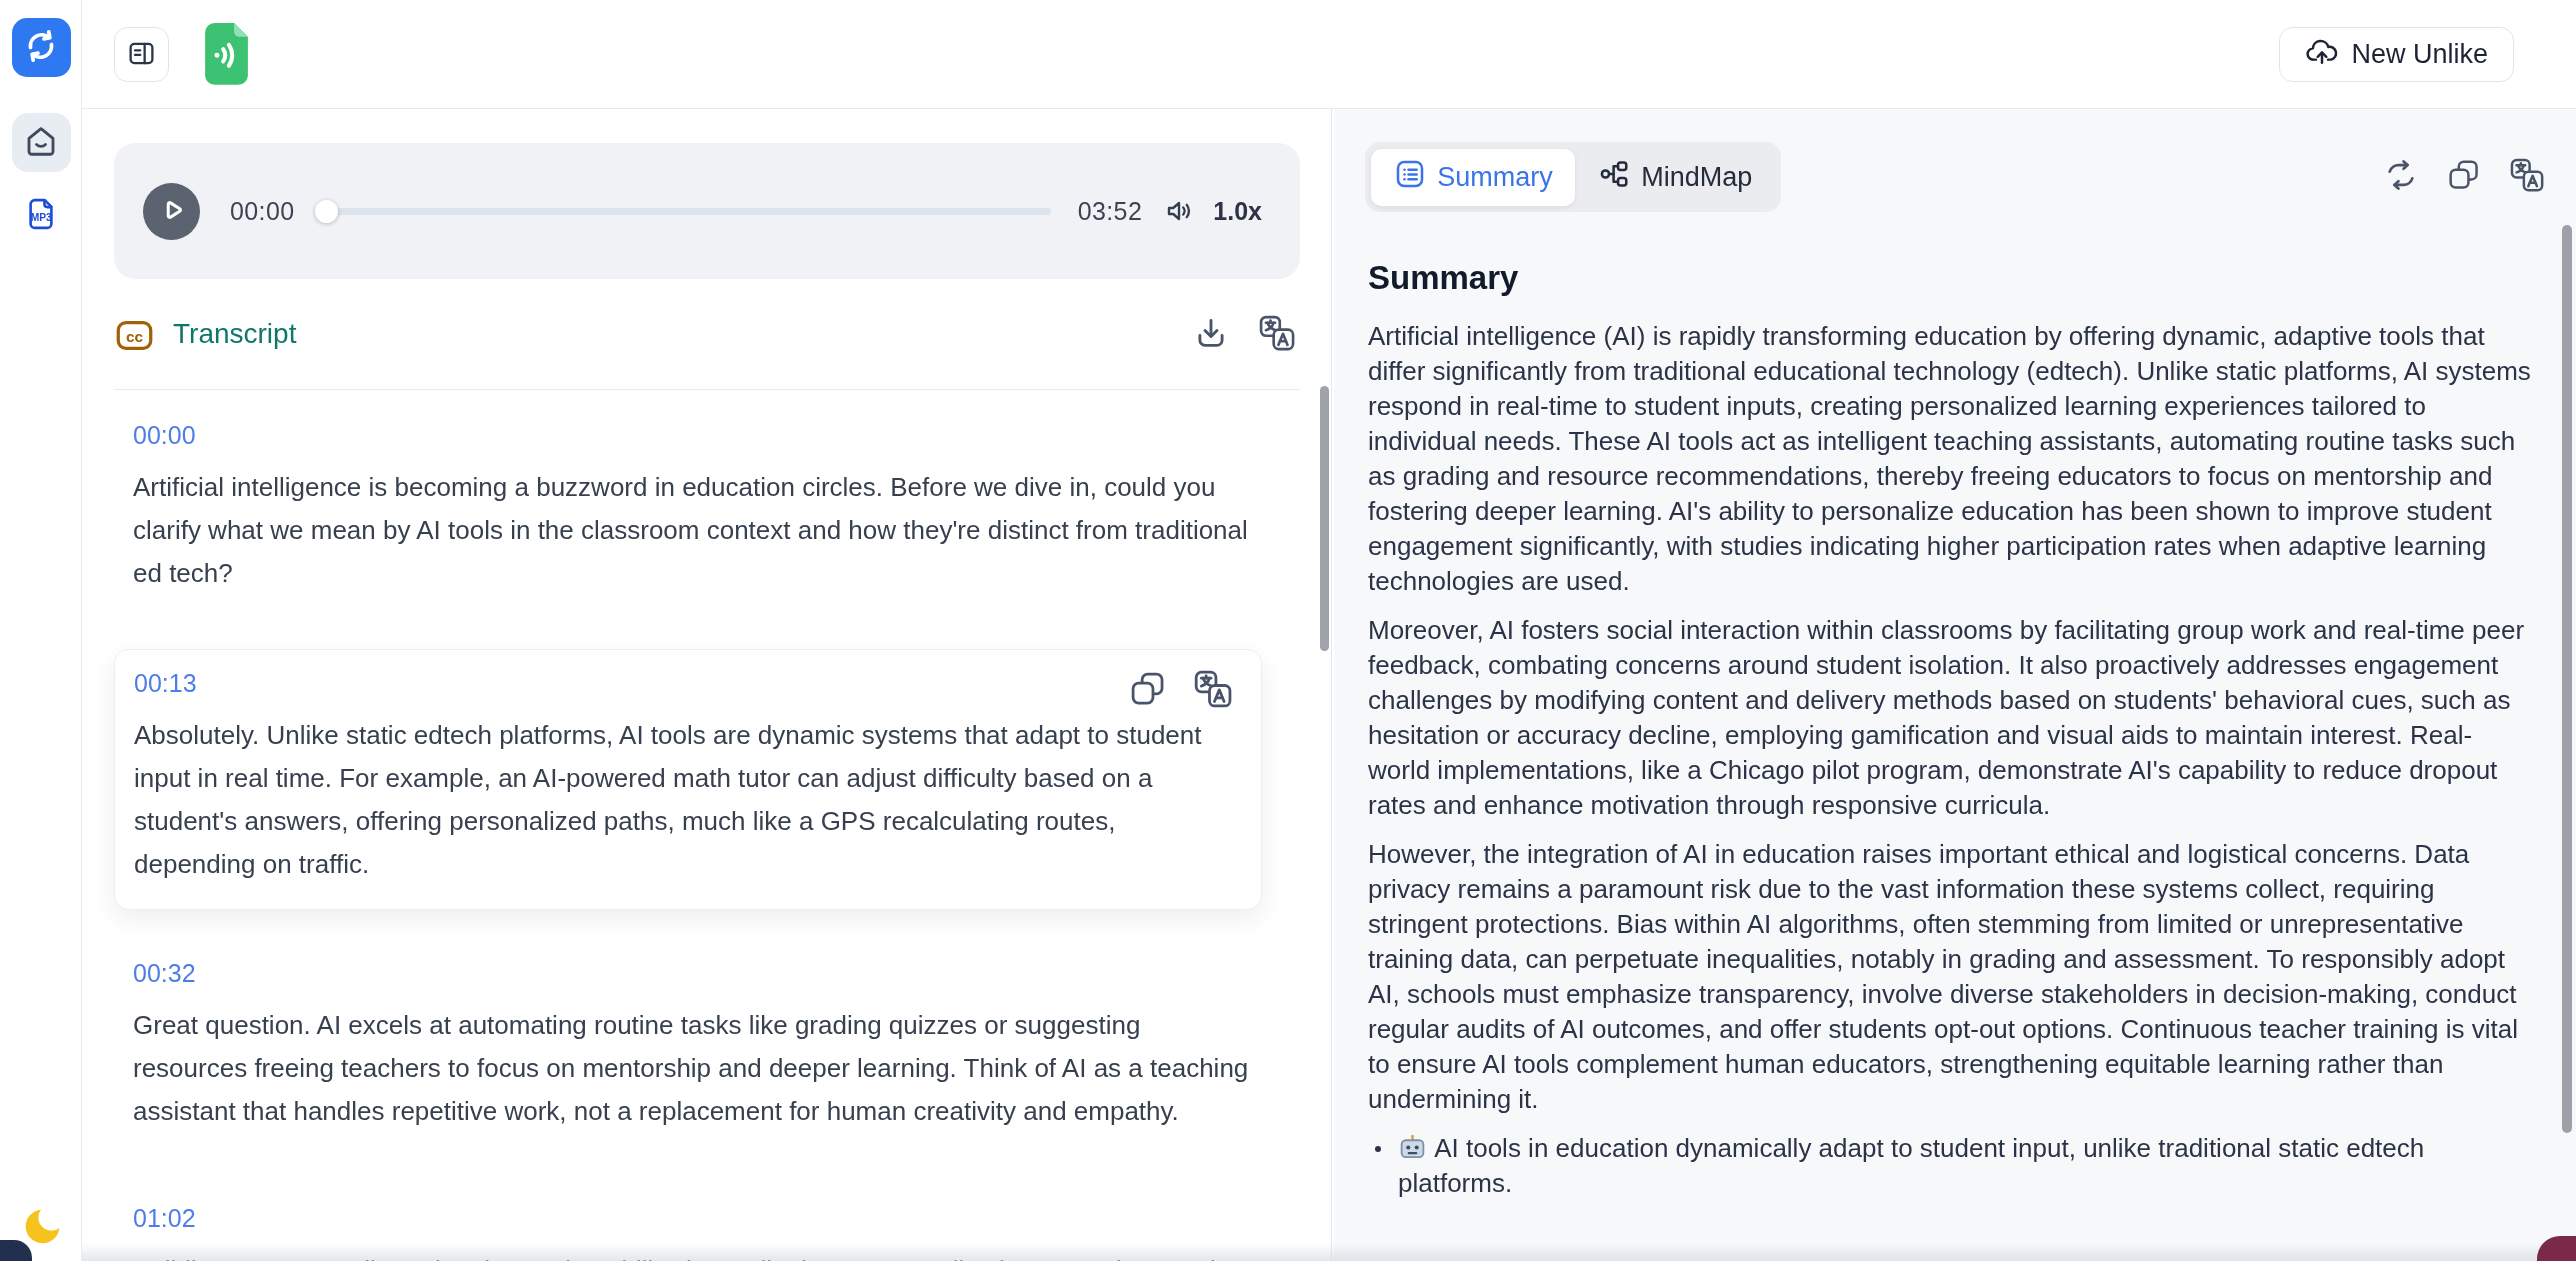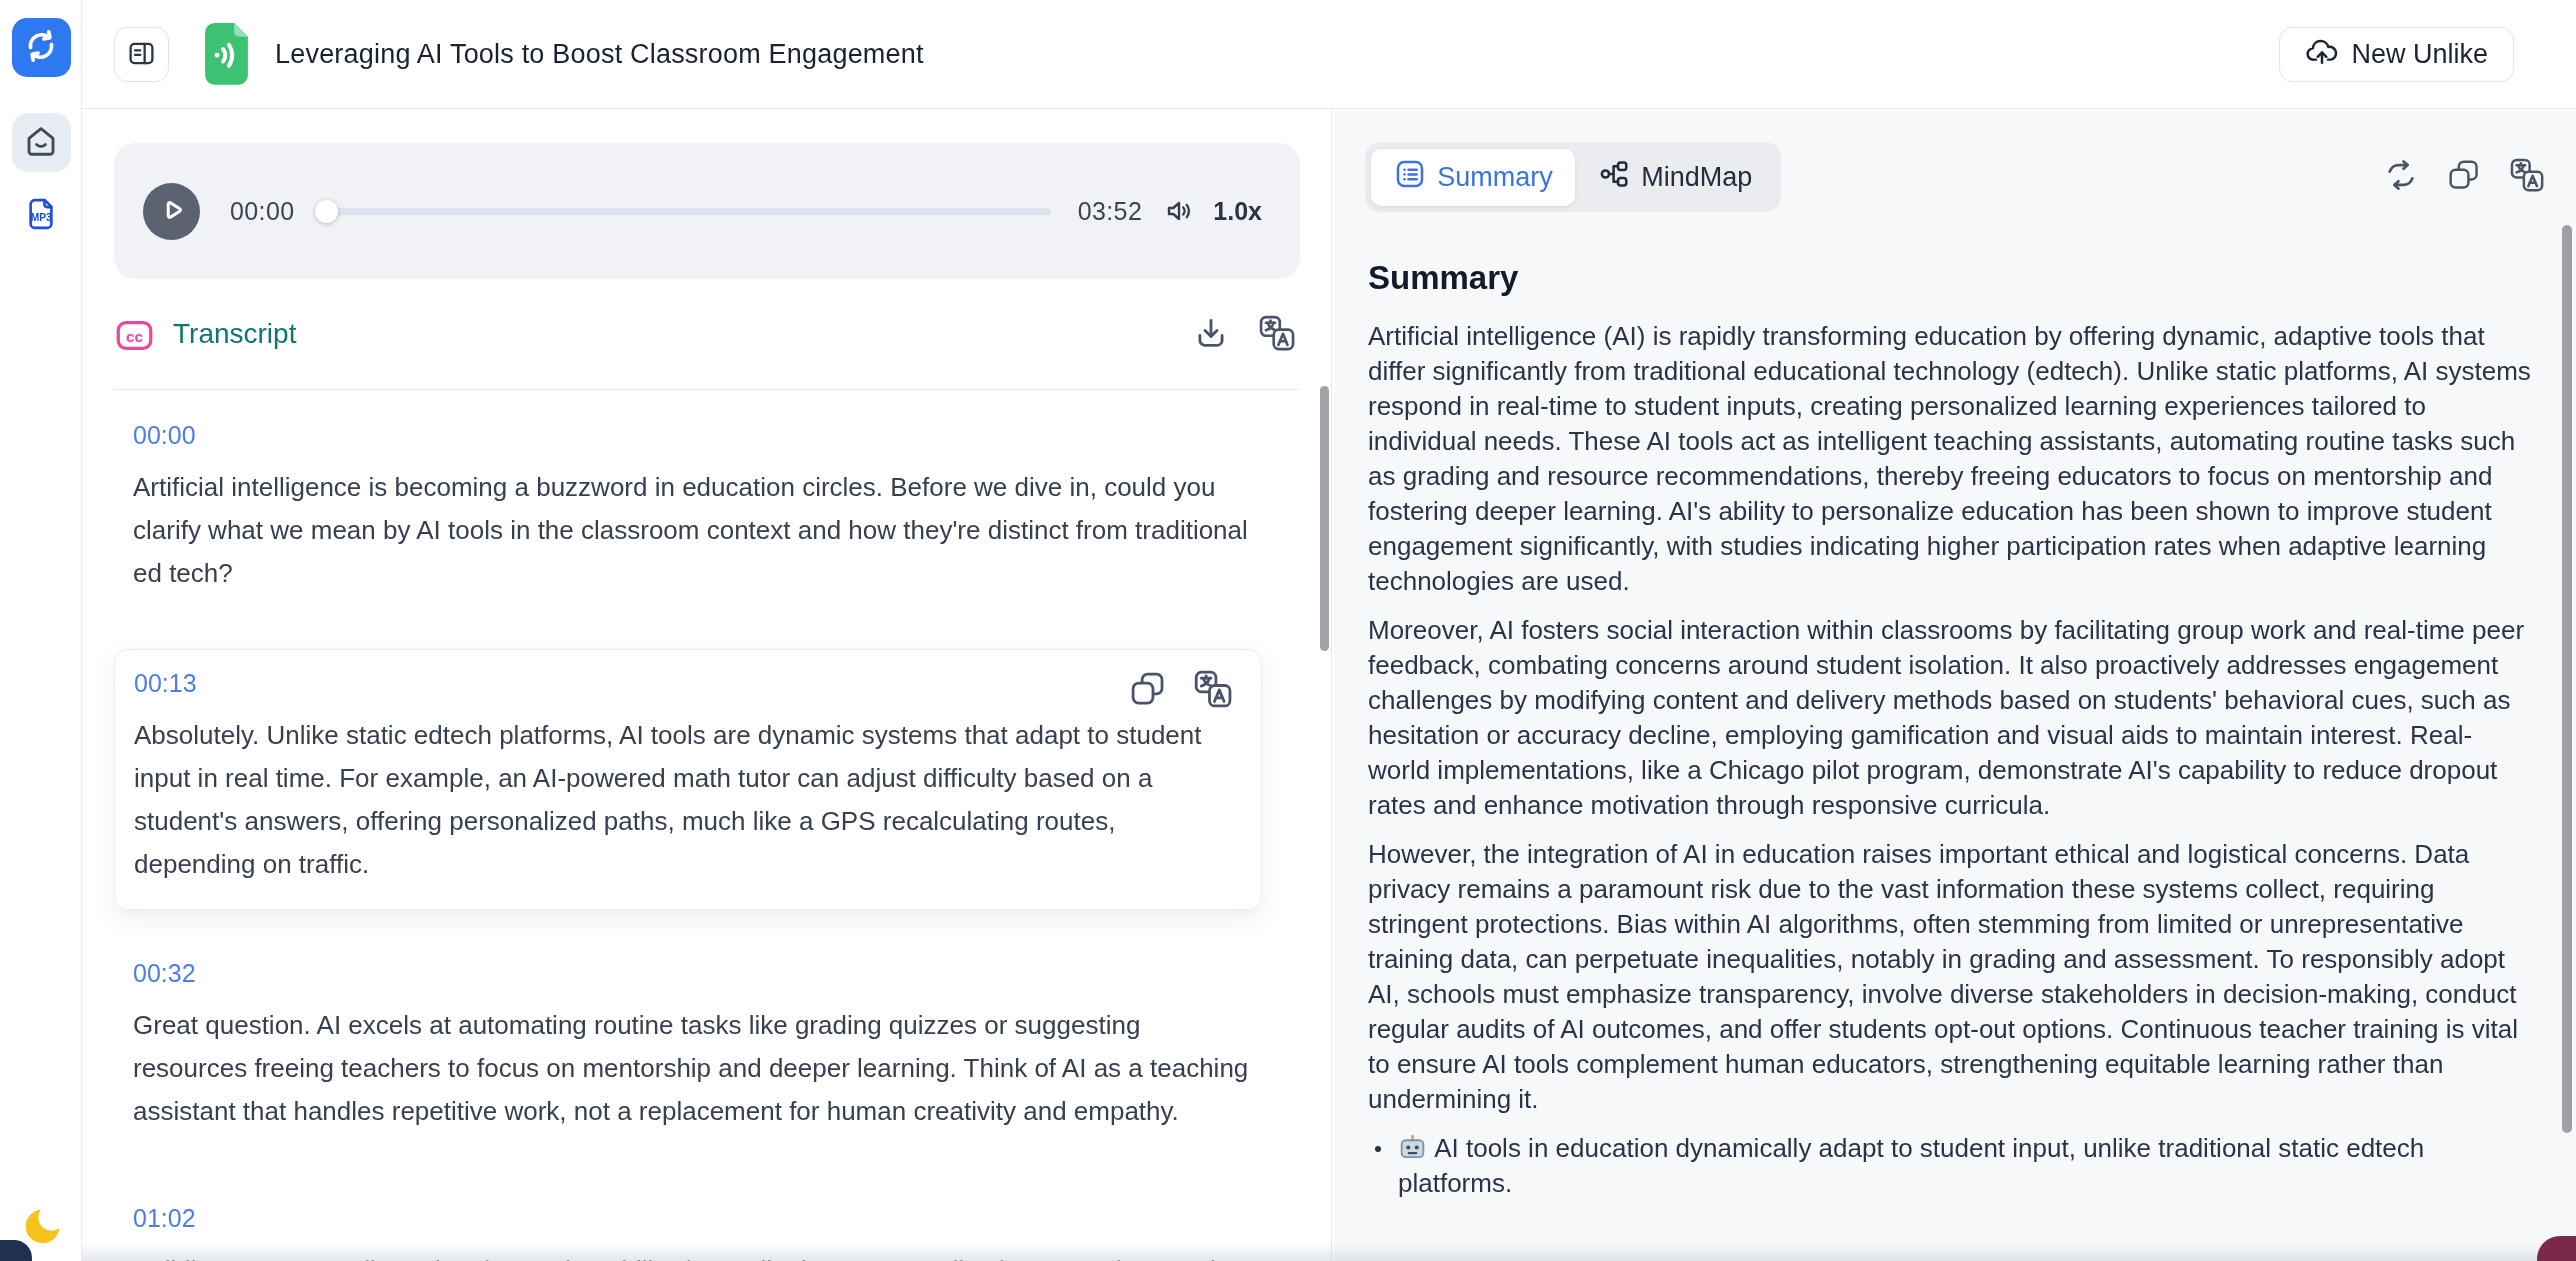--- a/index.html
+++ b/index.html
@@ -51,21 +51,21 @@
   .slider { flex:1; margin:0 27px 0 21.5px; position:relative; height:23px; cursor:pointer; }
   .track { position:absolute; left:0; right:0; top:8px; height:7.2px; border-radius:3.6px; background:#dde4ed; }
   .knob { position:absolute; left:0; top:0; width:23px; height:23px; border-radius:50%; background:#fff;
     box-shadow:0 0.9px 4.5px rgba(20,30,50,.28); }
   .dur { width:63px; text-align:right; }
   .vol { margin:0 19.7px 0 23px; color:#343d4e; }
   .vol svg { width:30px; height:30px; display:block; }
   .speed { font-size:25px; font-weight:600; color:#2b3344; }
 
   .tr-head { position:absolute; left:32px; top:200px; width:1186px; height:50px; display:flex; align-items:center; }
-  .cc-ic { width:41px; height:38px; color:#ec4899; }
+  .cc-ic { width:41px; height:38px; color:#a16207; }
   .tr-title { margin-left:18px; font-size:28px; font-weight:500; color:#0f766e; }
   .tr-actions { margin-left:auto; display:flex; align-items:center; gap:30px; color:#49536a; padding-right:5.4px; }
   .tr-actions svg { width:36px; height:36px; cursor:pointer; }
   .tr-divider { position:absolute; left:32px; top:280px; width:1186px; height:0.9px; background:#e8eaee; }
 
   .entries { position:absolute; left:51px; top:281px; width:1120px; padding-top:30px; }
   .entry { margin-bottom:48px; }
   .stamp { font-size:25px; color:#4d7de8; line-height:30px; margin-bottom:16px; cursor:pointer; }
   .etext { font-size:26px; line-height:43px; color:#37404f; }
   .entry.card { position:relative; margin-left:-19px; margin-right:-9px; margin-top:54px;
@@ -152,21 +152,20 @@
       <svg viewBox="0 0 24 26">
           <path d="M3 4a4 4 0 0 1 4-4h8.2L21 5.8V22a4 4 0 0 1-4 4H7a4 4 0 0 1-4-4z" fill="#3cc272"></path>
           <path d="M15.2 0 21 5.8h-3.7a2.1 2.1 0 0 1-2.1-2.1z" fill="#90e2b5"></path>
           <g stroke="#fff" stroke-width="1.7" fill="none" stroke-linecap="round">
             <circle cx="8" cy="13.6" r="1.05" fill="#fff" stroke="none"></circle>
             <path d="M10.6 11a4.6 4.6 0 0 1 0 5.2"></path>
             <path d="M13 9.2a7.6 7.6 0 0 1 0 8.8"></path>
           </g>
         </svg>
     </div>
-    <div class="page-title">Leveraging AI Tools to Boost Classroom Engagement</div>
     <div class="new-audio">
       <span><svg class="sk" viewBox="0 0 26 24">
             <path d="M8.4 18.6H6.6A4.3 4.3 0 0 1 6 10a6 6 0 0 1 11.8-1.1 4.7 4.7 0 0 1 2 9.7h-2.2"></path>
             <path d="M13 21v-7.4"></path>
             <path d="M9.7 16.4 13 13.1l3.3 3.3"></path>
           </svg></span>
       <span>New Unlike</span>
     </div>
   </div>
 

